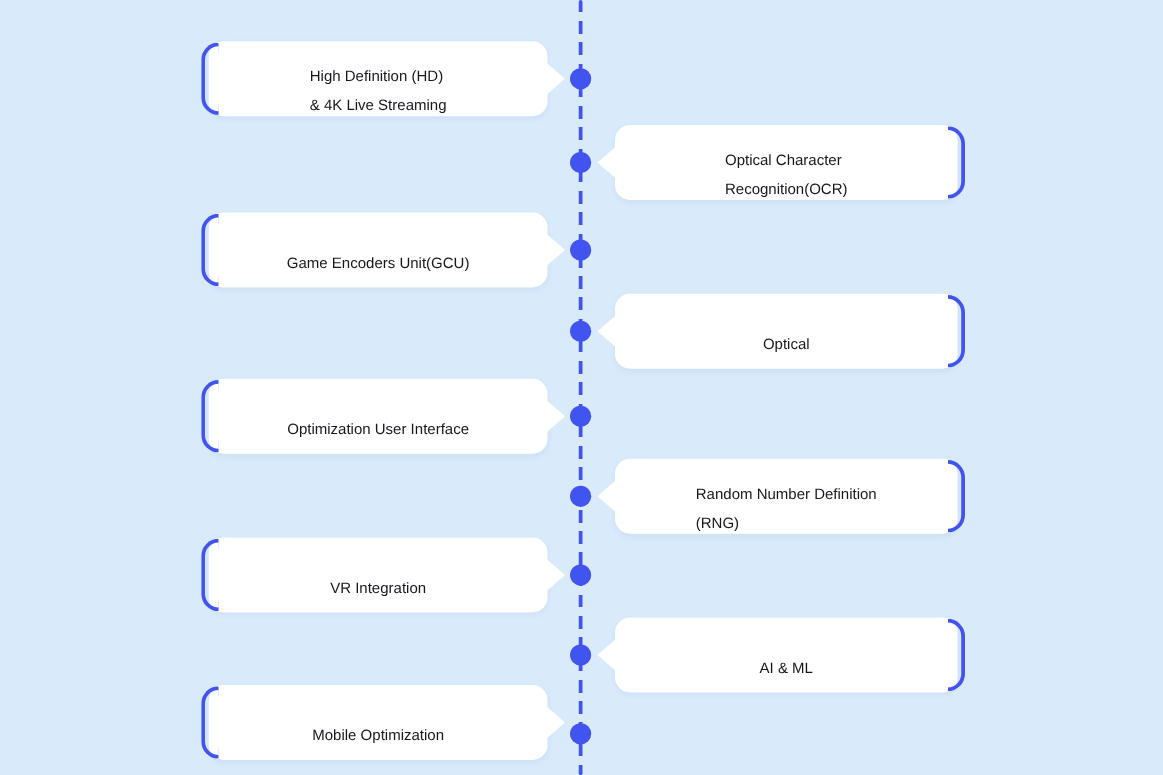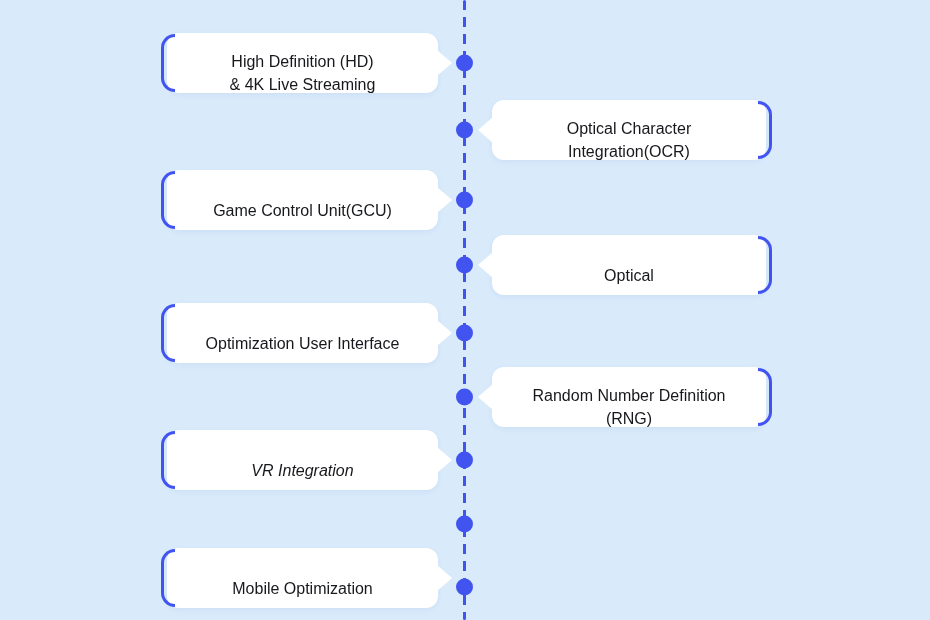--- a/index.html
+++ b/index.html
@@ -40,23 +40,23 @@
   }
   .card.left  .bracket{left:-6px;border-right:none;border-radius:14px 0 0 14px;}
   .card.right .bracket{right:-6px;border-left:none;border-radius:0 14px 14px 0;}
   .tail{
     position:absolute;top:50%;transform:translateY(-50%);
     width:15px;height:26px;background:var(--card-bg);
   }
   .card.left  .tail{right:-14px;clip-path:polygon(0 0,100% 50%,0 100%);}
   .card.right .tail{left:-14px;clip-path:polygon(100% 0,0 50%,100% 100%);}
   .label{
-    font-size:16px;line-height:23px;font-weight:500;
+    font-size:12px;line-height:23px;font-weight:500;
     color:var(--text);
-    text-align:center;
+    text-align:left;
     white-space:pre-line;
     padding:0 14px;
     margin-top:20px;
   }
   .dot{
     position:absolute;
     left:456px;width:17px;height:17px;
     transform:translateY(-50%);
     border-radius:50%;
     background:var(--accent);
@@ -73,28 +73,28 @@
     <span class="tail"></span>
     <div class="label">High Definition (HD)
 &amp; 4K Live Streaming</div>
   </div>
   <div class="dot" style="top: 63px;"></div>
 
   <div class="card right" style="top: 100px;">
     <span class="bracket"></span>
     <span class="tail"></span>
     <div class="label">Optical Character
-Integration(OCR)</div>
+Recognition(OCR)</div>
   </div>
   <div class="dot" style="top: 130px;"></div>
 
   <div class="card left" style="top: 170px;">
     <span class="bracket"></span>
     <span class="tail"></span>
-    <div class="label">Game Control Unit(GCU)</div>
+    <div class="label">Game Encoders Unit(GCU)</div>
   </div>
   <div class="dot" style="top: 200px;"></div>
 
   <div class="card right" style="top: 235px;">
     <span class="bracket"></span>
     <span class="tail"></span>
     <div class="label">Optical</div>
   </div>
   <div class="dot" style="top: 265px;"></div>
 
@@ -106,27 +106,32 @@
   <div class="dot" style="top: 333px;"></div>
 
   <div class="card right" style="top: 367px;">
     <span class="bracket"></span>
     <span class="tail"></span>
     <div class="label">Random Number Definition
 (RNG)</div>
   </div>
   <div class="dot" style="top: 397px;"></div>
 
-  <div class="card left" style="top: 430px; font-style: italic;">
+  <div class="card left" style="top: 430px;">
     <span class="bracket"></span>
     <span class="tail"></span>
     <div class="label">VR Integration</div>
   </div>
   <div class="dot" style="top: 460px;"></div>
 
+  <div class="card right" style="top: 494px;">
+    <span class="bracket"></span>
+    <span class="tail"></span>
+    <div class="label">AI &amp; ML</div>
+  </div>
   <div class="dot" style="top: 524px;"></div>
 
   <div class="card left" style="top: 548px;">
     <span class="bracket"></span>
     <span class="tail"></span>
     <div class="label">Mobile Optimization</div>
   </div>
   <div class="dot" style="top: 587px;"></div>
 </div>
 </div>

